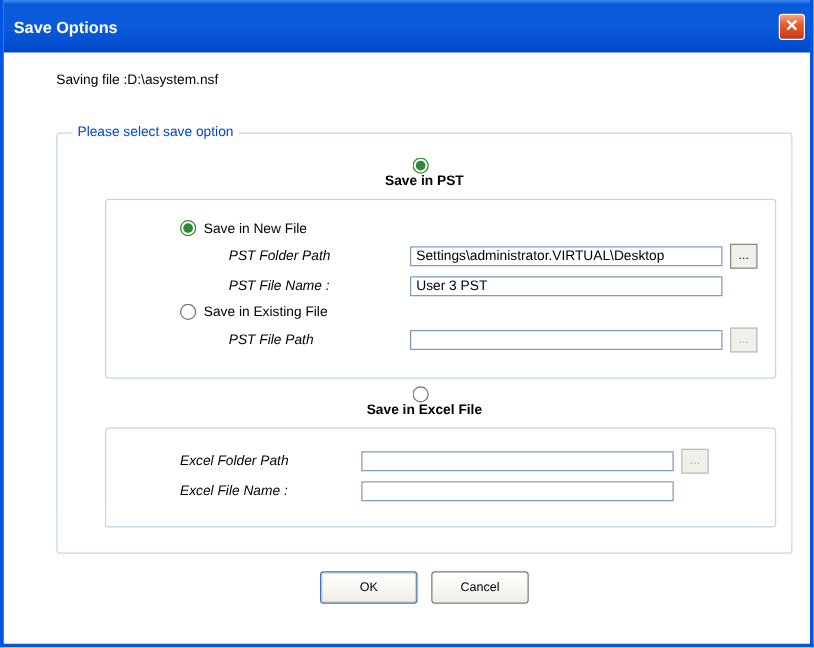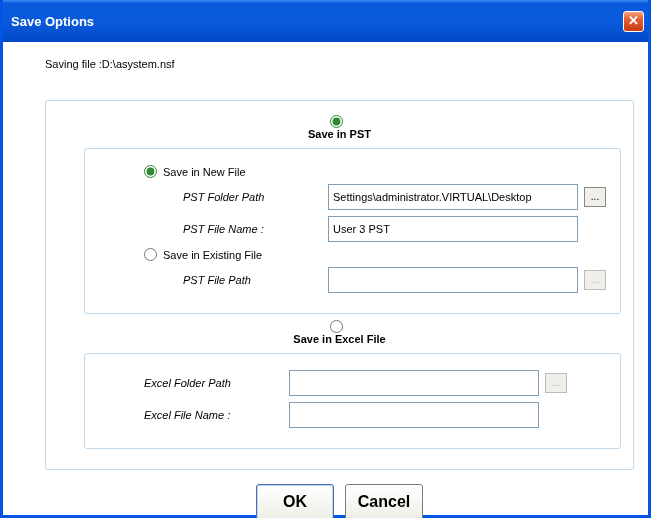--- a/index.html
+++ b/index.html
@@ -88,21 +88,21 @@
     margin: 6px 0;
   }
   .row .lbl {
     width: 145px;
     text-align: left;
     color: #000;
     font-style: italic;
   }
   .row input[type=text] {
     width: 250px;
-    height: 26px;
+    height: 16px;
     border: 1px solid #7f9db9;
     padding: 1px 4px;
     font-family: Tahoma, Arial, sans-serif;
     font-size: 11px;
   }
   .row input[type=text]:disabled {
     background: #fff;
     color: #888;
   }
   .browse-btn {
@@ -136,29 +136,28 @@
     margin: 4px 0 0 4px;
   }
   .chk-row input { margin: 0 6px 0 0; }
   .chk-row label { color: #6b4b00; font-size: 11px; }
   .btn-row {
     text-align: center;
     margin-top: 14px;
   }
   .btn {
     min-width: 78px;
-    height: 36px;
+    height: 26px;
     margin: 0 4px;
     border: 1px solid #7a7a7a;
     border-radius: 3px;
     background: linear-gradient(to bottom, #ffffff, #efeee6);
     font-family: Tahoma, Arial, sans-serif;
-    font-size: 16px;
-    cursor: pointer;
-    font-weight: bold;
+    font-size: 10px;
+    cursor: pointer;
   }
   .btn.default {
     border: 1px solid #4a6ea9;
     box-shadow: 0 0 0 1px #bcd4f6 inset;
   }
 </style>
 </head>
 <body>
 
 <div class="window">
@@ -166,20 +165,21 @@
   <div class="titlebar">
     <span>Save Options</span>
     <div class="close-btn">✕</div>
   </div>
 
   <div class="content">
 
     <div class="status">Saving file :D:\asystem.nsf</div>
 
     <fieldset class="main">
+      <legend>Please select save option</legend>
 
       <div class="radio-row bold">
         <input type="radio" name="main" checked="" style="">
         <label>Save in PST</label>
       </div>
 
       <div class="inner-box">
 
         <div class="sub-radio">
           <input type="radio" name="pstmode" checked="" style="">

